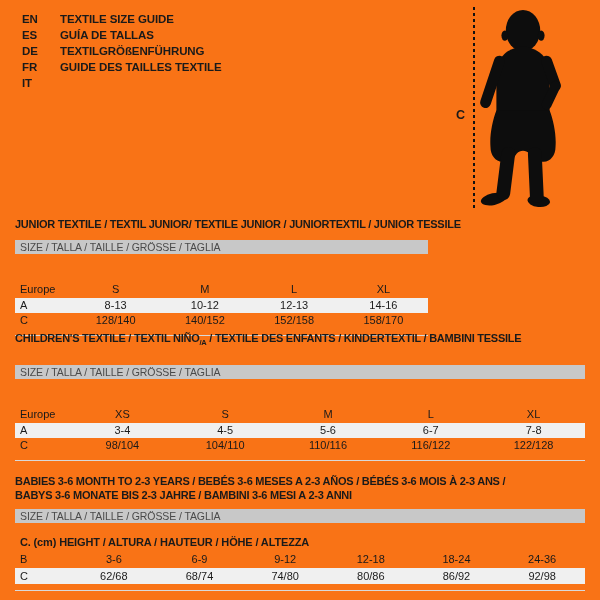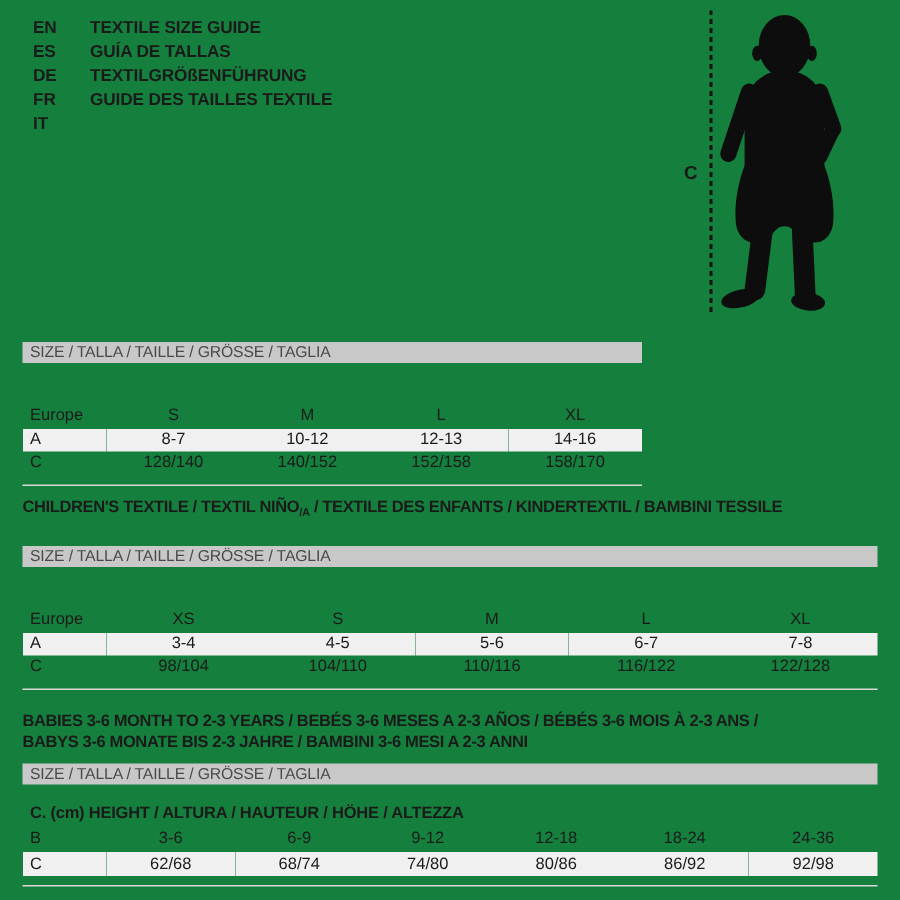--- a/index.html
+++ b/index.html
@@ -1,17 +1,17 @@
 <!DOCTYPE html>
 <html><head>
 <meta charset="utf-8">
 <style>
   html,body { margin:0; padding:0; background:#fff; }
   .page {
-    position:relative; width:600px; height:600px; background:#15803d;
+    position:relative; width:600px; height:600px; background:#f97316;
     font-family:"Liberation Sans", sans-serif; color:#1a1a1a; overflow:hidden;
     -webkit-font-smoothing:antialiased;
   }
 
   
   .lang-list { position:absolute; left:22px; top:11px; }
   .lang-row { display:flex; line-height:16px; font-size:11.5px; font-weight:bold; letter-spacing:-0.1px; }
   .lang-code { width:38px; flex:0 0 38px; }
 
   
@@ -101,36 +101,37 @@
 
       <line x1="69" y1="56" x2="78" y2="81" stroke-width="11"></line>
       <line x1="78" y1="81" x2="69" y2="100" stroke-width="10"></line>
 
       <line x1="30" y1="150" x2="25" y2="190" stroke-width="14"></line>
       <line x1="57" y1="150" x2="59" y2="193" stroke-width="14"></line>
     </g>
   </svg>
 
   <section class="table-block" id="tb1">
+    <h2 class="tbl-title">JUNIOR TEXTILE / TEXTIL JUNIOR/ TEXTILE JUNIOR / JUNIORTEXTIL / JUNIOR TESSILE</h2>
     <div class="size-bar">SIZE / TALLA / TAILLE / GRÖSSE / TAGLIA</div>
     <table class="tbl">
       <colgroup>
           <col class="c-lbl">
         </colgroup>
       <tbody>
           <tr>
             <td class="lbl">Europe</td>
             <td>S</td>
             <td>M</td>
             <td>L</td>
             <td>XL</td>
           </tr>
           <tr class="shaded">
             <td class="lbl">A</td>
-            <td>8-7</td>
+            <td>8-13</td>
             <td>10-12</td>
             <td>12-13</td>
             <td>14-16</td>
           </tr>
           <tr>
             <td class="lbl">C</td>
             <td>128/140</td>
             <td>140/152</td>
             <td>152/158</td>
             <td>158/170</td>

